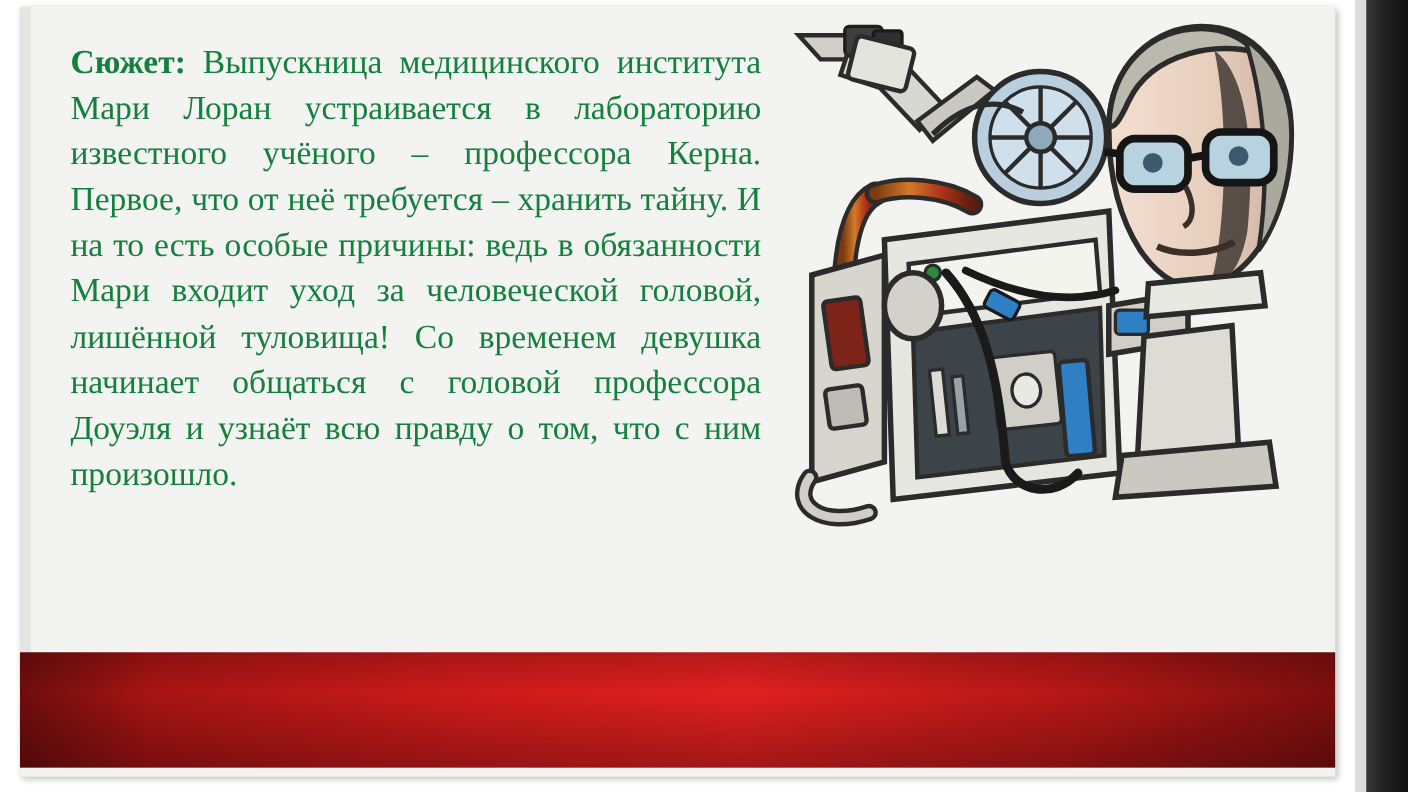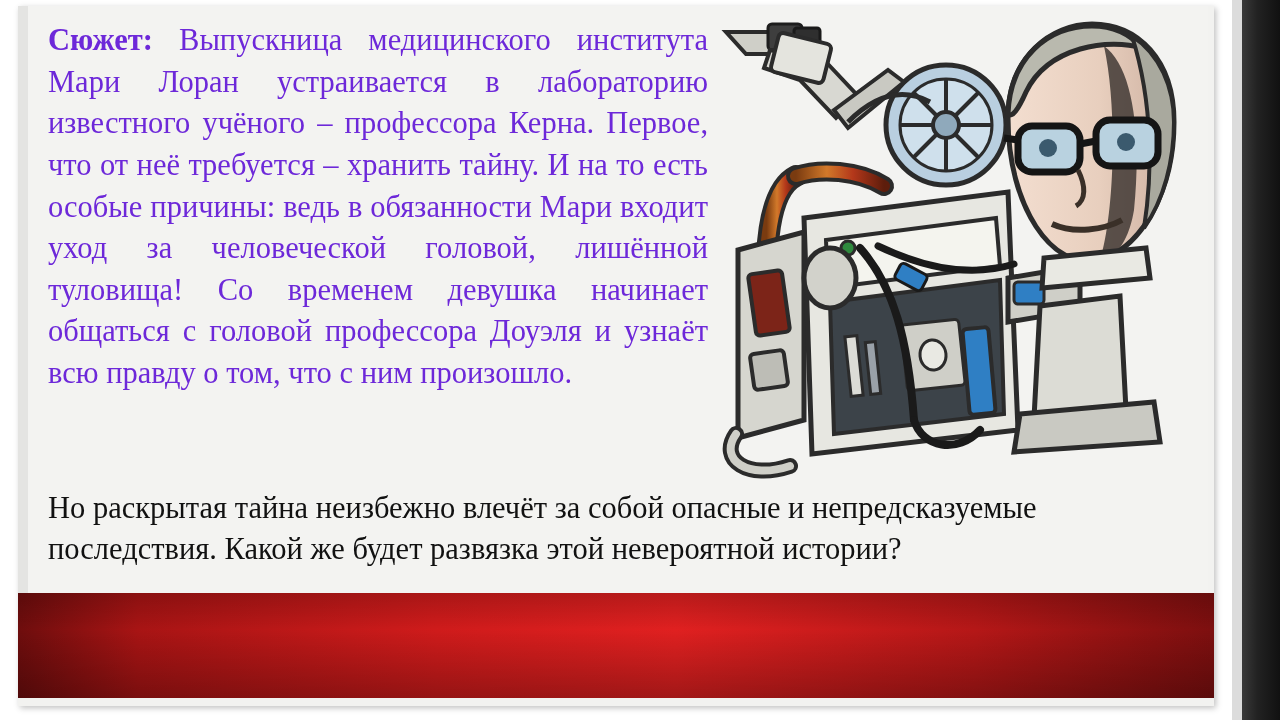--- a/index.html
+++ b/index.html
@@ -94,24 +94,24 @@
   
   .text-col {
     position: absolute;
     left: 30px;
     top: 14px;
     width: 660px;
   }
   .para-main {
     font-size: 30.5px;
     line-height: 1.365;
-    color: #6d28d9;
+    color: #15803d;
     text-align: justify;
     text-justify: inter-word;
-    margin: 0;
+    margin: 16px;
     hyphens: none;
   }
   .para-main .lead {
     font-weight: bold;
   }
   .para-wide {
     position: absolute;
     left: 30px;
     top: 482px;
     width: 1140px;
@@ -137,21 +137,20 @@
 <div class="slide">
 
   <div class="card">
     <div class="left-bar"></div>
     <div class="card-inner"></div>
 
     <div class="text-col">
       <p class="para-main"><span class="lead">Сюжет:</span><span> Выпускница медицинского института Мари Лоран устраивается в лабораторию известного учёного – профессора Керна. Первое, что от неё требуется – хранить тайну. И на то есть особые причины: ведь в обязанности Мари входит уход за человеческой головой, лишённой туловища! Со временем девушка начинает общаться с головой профессора Доуэля и узнаёт всю правду о том, что с ним произошло.</span></p>
     </div>
 
-    <p class="para-wide">Но раскрытая тайна неизбежно влечёт за собой опасные и непредсказуемые последствия. Какой же будет развязка этой невероятной истории?</p>
 
     <div class="illus">
       <svg class="illus-svg" viewBox="0 0 480 470" xmlns="http://www.w3.org/2000/svg">
         <defs>
           <linearGradient id="tubeG" x1="0" y1="0" x2="1" y2="0">
             <stop offset="0%" stop-color="#7a3b10"></stop>
             <stop offset="35%" stop-color="#d2792a"></stop>
             <stop offset="65%" stop-color="#b3371a"></stop>
             <stop offset="100%" stop-color="#5d1d0c"></stop>
           </linearGradient>

